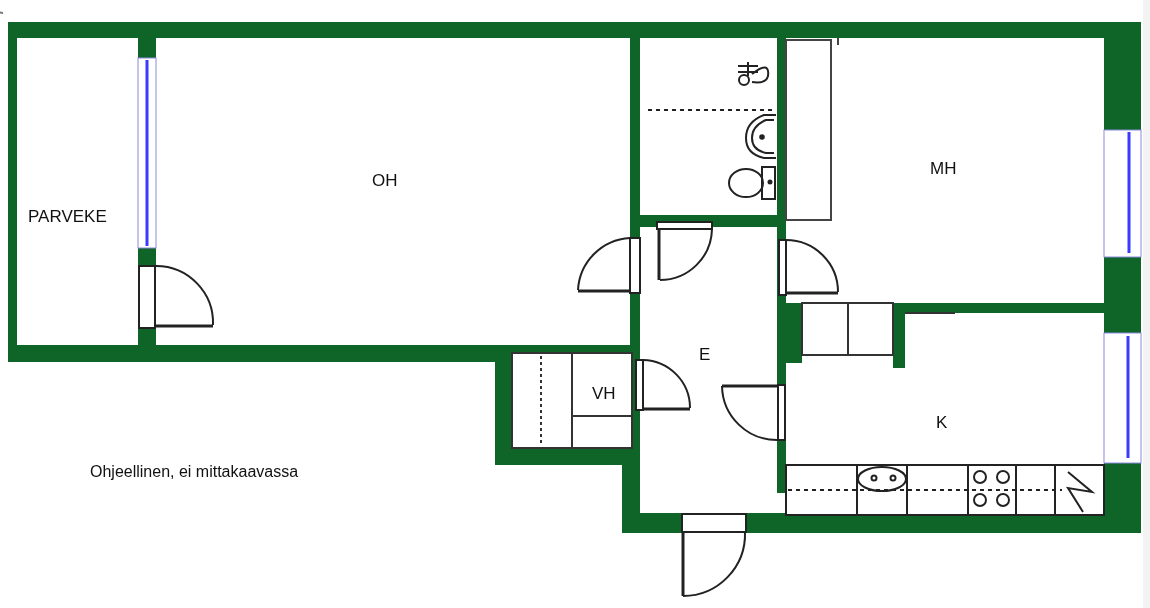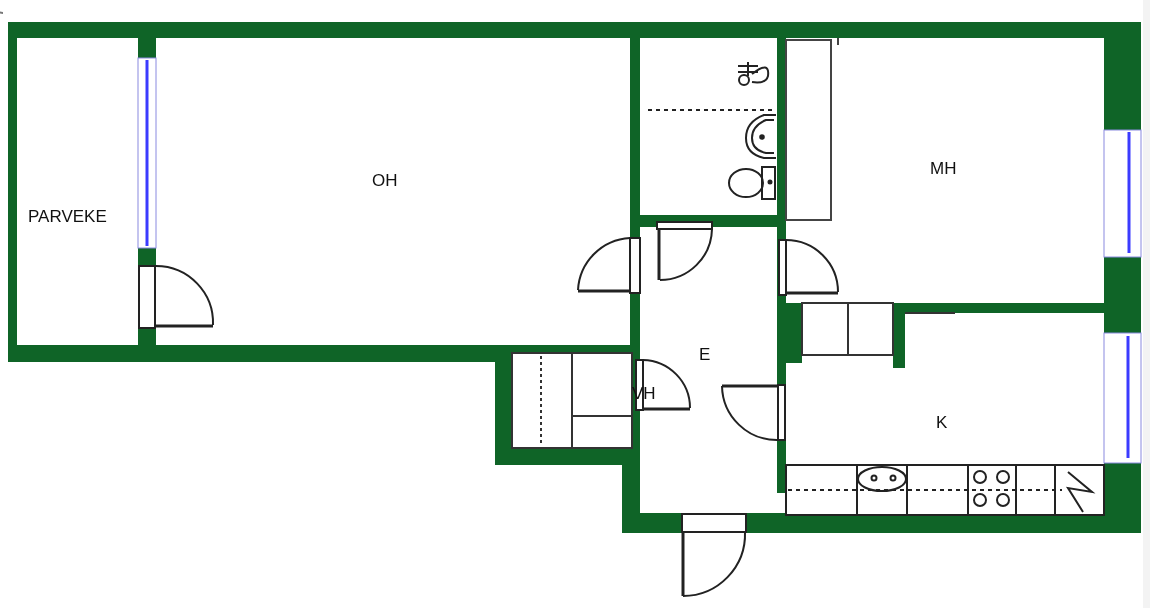--- a/index.html
+++ b/index.html
@@ -150,16 +150,17 @@
         <rect x="1055" y="465" width="49" height="50"></rect>
         <path d="M1068 472 L 1092 492 L 1068 488 L 1083 512"></path>
       </g>
     </g>
   </svg>
 
   <div class="label" style="left:28px; top:184px;margin-top:24px;">PARVEKE</div>
   <div class="label" style="left:372px; top:172px;">OH</div>
   <div class="label" style="left:930px; top:160px;">MH</div>
   <div class="label" style="left:699px; top:346px;">E</div>
-  <div class="label" style="left:592px; top:385px;margin-left:40px;">VH</div>
+  <div class="label" style="left:592px; top:385px;">VH</div>
   <div class="label" style="left:936px; top:414px;">K</div>
+  <div class="note" style="left:90px; top:464px;">Ohjeellinen, ei mittakaavassa</div>
 </div>
 <div class="corner"></div>
 
 </body></html>

